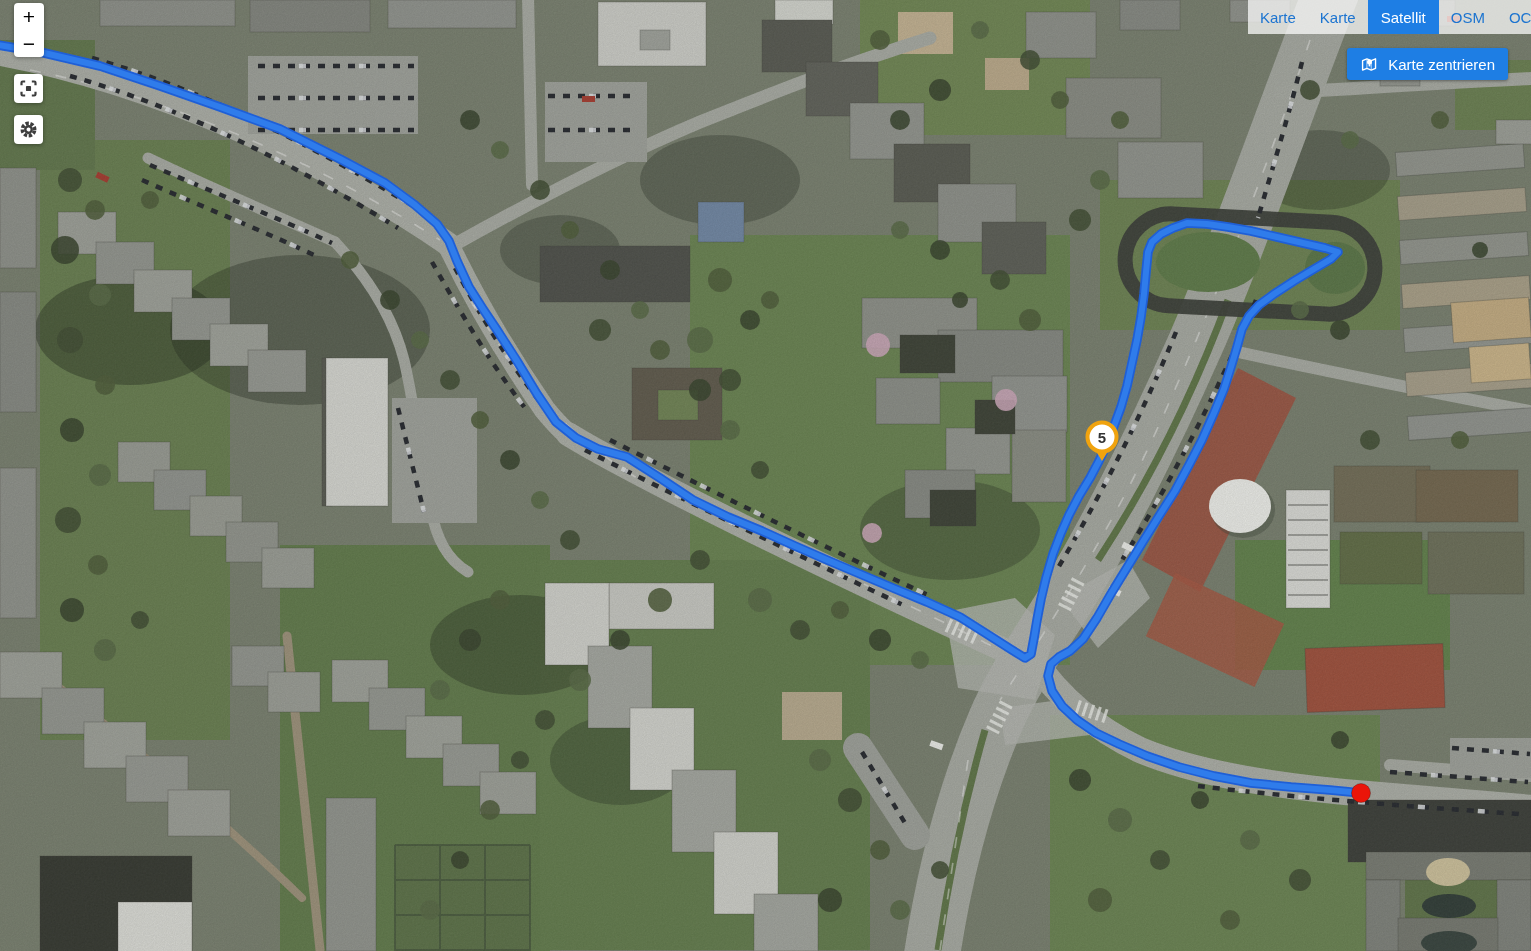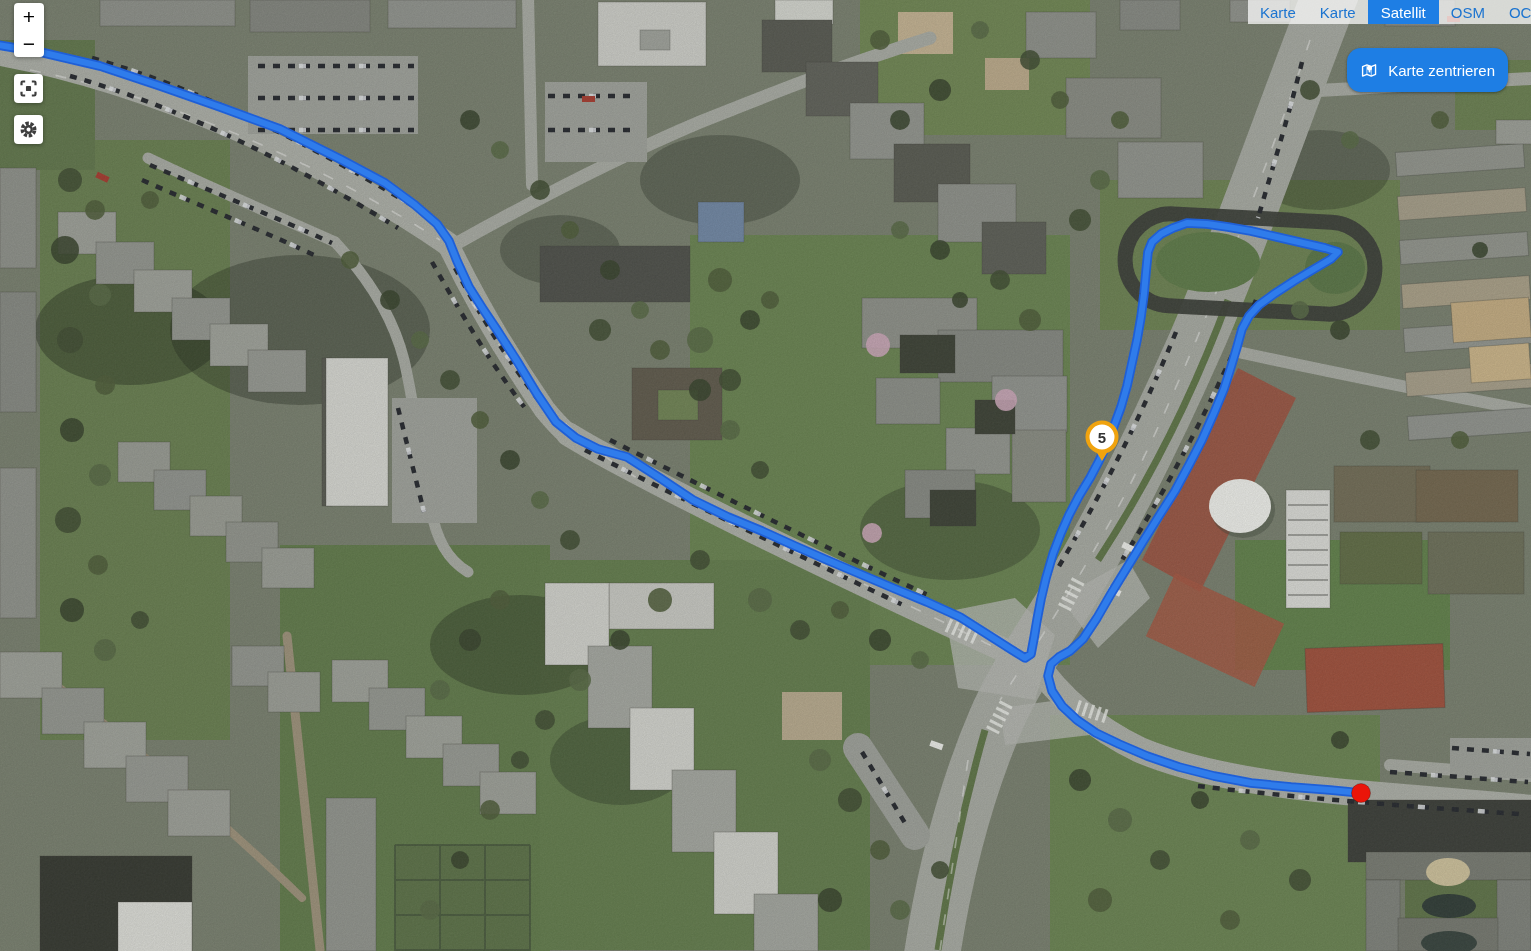--- a/index.html
+++ b/index.html
@@ -15,32 +15,32 @@
     line-height:26px;cursor:pointer;font-family:"Liberation Sans",sans-serif;}
   .zoom-in{color:#979797;border-bottom:1px solid #ececec;}
   .zoom-out{color:#111;}
   .icon-btn{position:absolute;left:14px;width:29px;height:29px;background:#fff;
     border:none;border-radius:4px;box-shadow:0 1px 4px rgba(0,0,0,.35);
     display:flex;align-items:center;justify-content:center;cursor:pointer;padding:0;}
   #fullscreen-btn{top:74px;}
   #settings-btn{top:115px;}
 
   
-  .layer-bar{position:absolute;top:0;left:1248px;right:0;height:24px;
+  .layer-bar{position:absolute;top:0;left:1248px;right:0;height:34px;
     background:rgba(255,255,255,.72);display:flex;align-items:stretch;
     padding-right:26px;}
   .layer-bar .opt{all:unset;display:flex;align-items:center;padding:0 12px;
     font-size:15px;color:#1c74d0;cursor:pointer;white-space:nowrap;
     font-family:"Liberation Sans",sans-serif;}
   .layer-bar .opt.active{background:#1e7ee4;color:#fff;padding:0 13px;}
 
   
-  .center-btn{position:absolute;top:48px;right:23px;height:44px;
+  .center-btn{position:absolute;top:48px;right:23px;height:32px;
     display:flex;align-items:center;gap:9px;padding:0 13px;border:none;
-    background:#1e7ee4;color:#fff;font-size:15px;border-radius:14px;
+    background:#1e7ee4;color:#fff;font-size:15px;border-radius:3px;
     cursor:pointer;box-shadow:0 1px 3px rgba(0,0,0,.4);
     font-family:"Liberation Sans",sans-serif;}
   .center-btn svg{flex:0 0 auto;}
 </style>
 </head>
 <body>
 
 <div id="app">
 
   <svg id="map-svg" width="1531" height="951" viewBox="0 0 1531 951">

